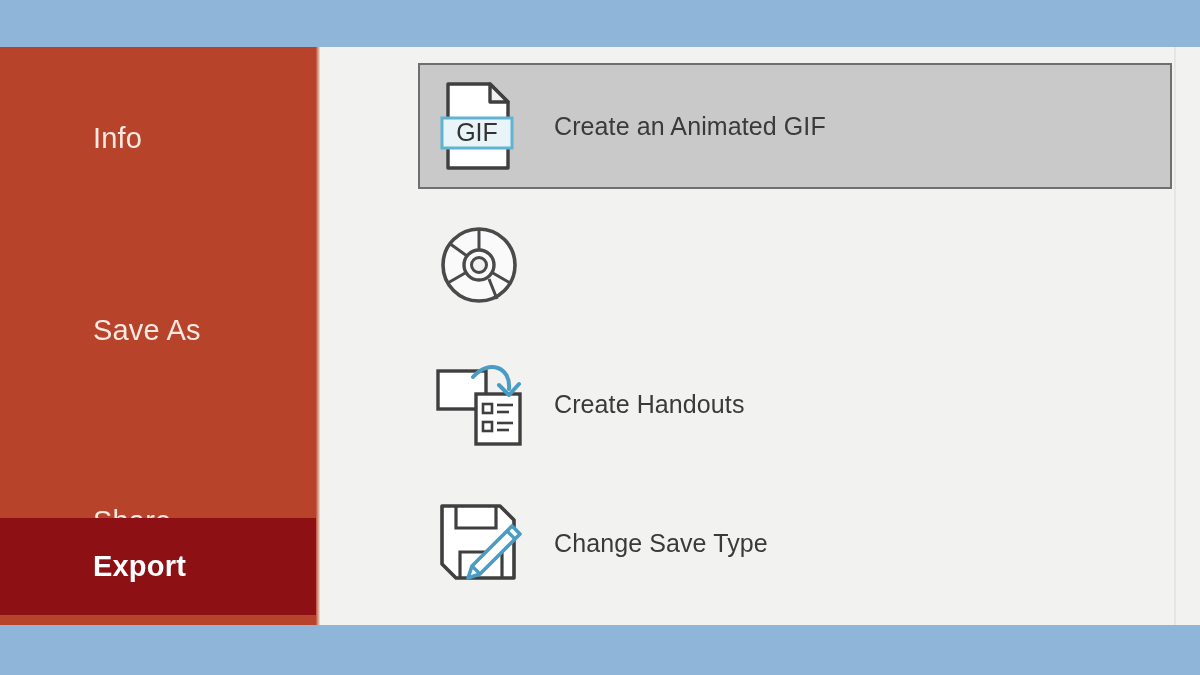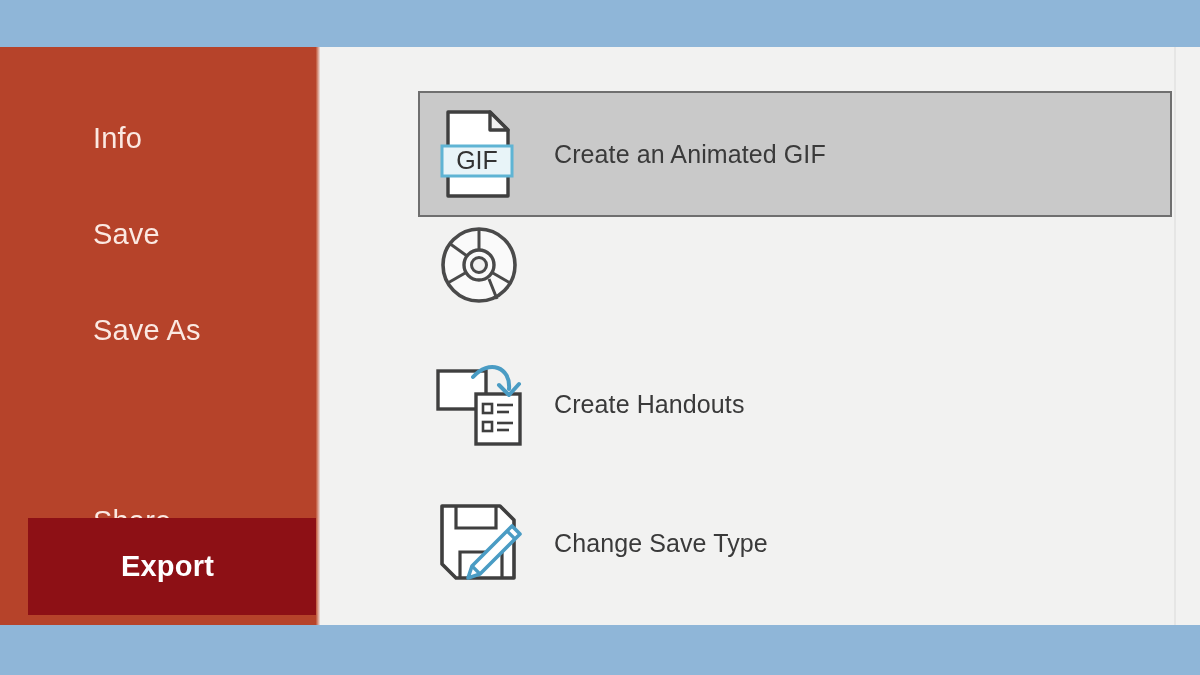--- a/index.html
+++ b/index.html
@@ -53,21 +53,20 @@
     font-size:29px;
     font-weight:400;
     letter-spacing:.2px;
     white-space:nowrap;
   }
   .nav-item.selected {
     background:#8d1015;
     color:#ffffff;
     font-weight:700;
     height:97px;
-    margin-left:28px;
   }
 
   
   #content {
     position:relative;
     flex:1 1 auto;
     height:578px;
     background:#f2f2f1;
   }
   #pane-divider {
@@ -83,21 +82,20 @@
     width:754px;
     height:126px;
     display:flex;
     align-items:center;
     background:transparent;
     border:2px solid transparent;
   }
   .export-item.active {
     background:#c9c9c9;
     border:2px solid #6f6f6f;
-    margin-top:28px;
   }
   .export-icon {
     flex:0 0 118px;
     height:100px;
     display:flex;
     align-items:center;
     justify-content:center;
   }
   .export-label {
     font-size:25px;
@@ -114,23 +112,20 @@
 <div id="frame">
 
   <div id="backstage">
 
     <nav id="sidebar">
 
       <div class="nav-item" style="top:63px">
         <span>Info</span>
       </div>
 
-      <div class="nav-item" style="top:159px">
-        <span>Save</span>
-      </div>
 
       <div class="nav-item" style="top:255px">
         <span>Save As</span>
       </div>
 
 
       <div class="nav-item" style="top:446px">
         <span>Share</span>
       </div>
 

